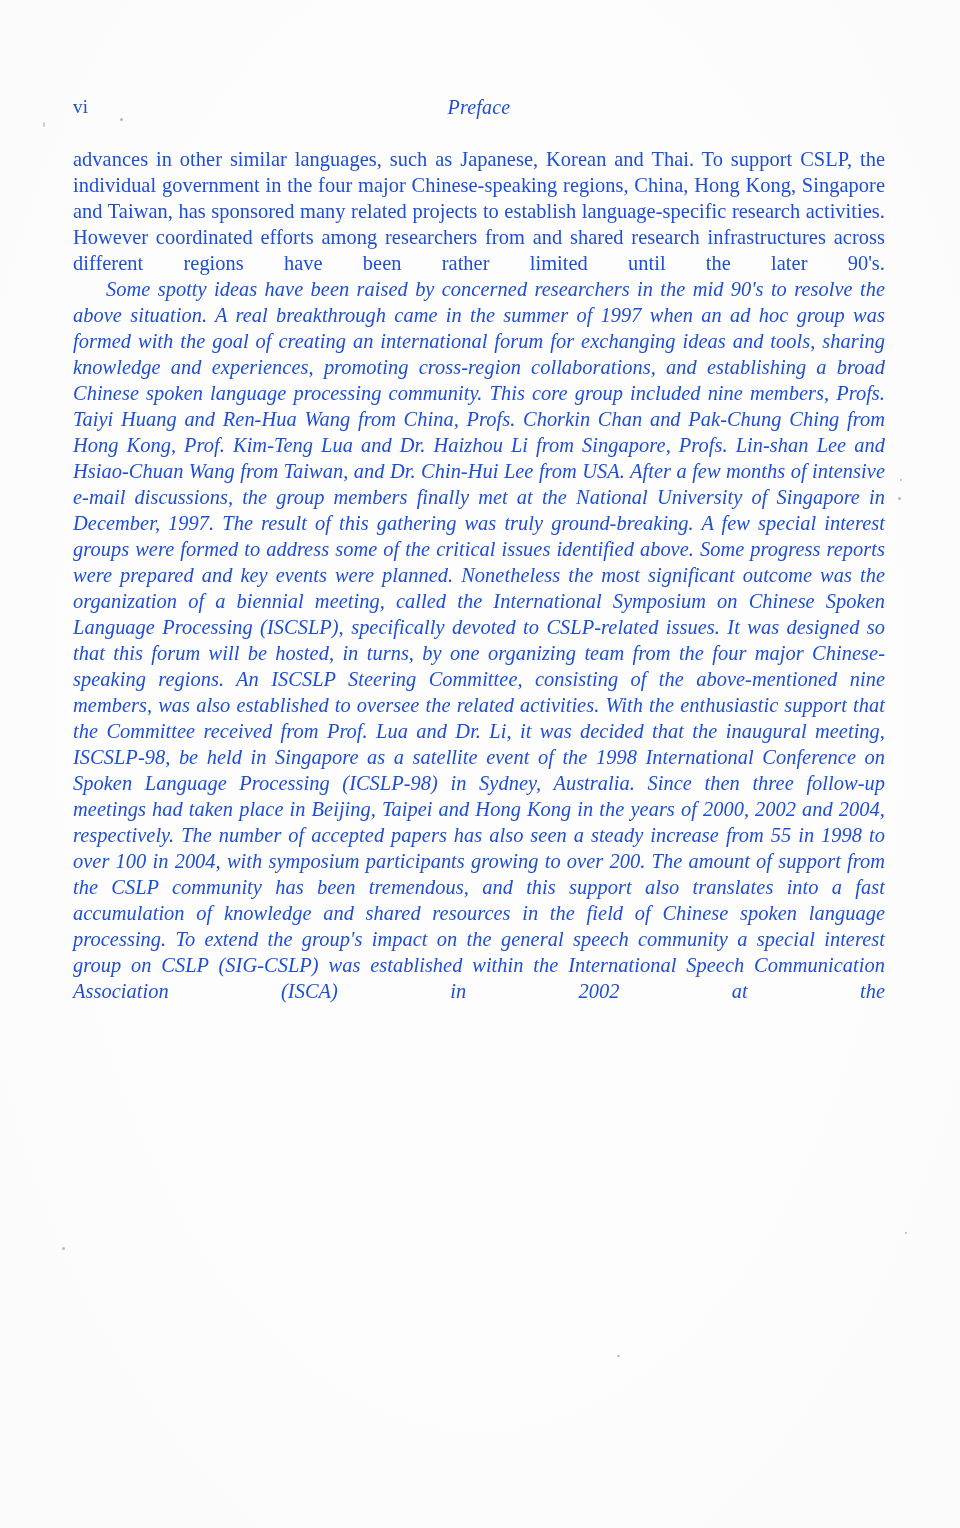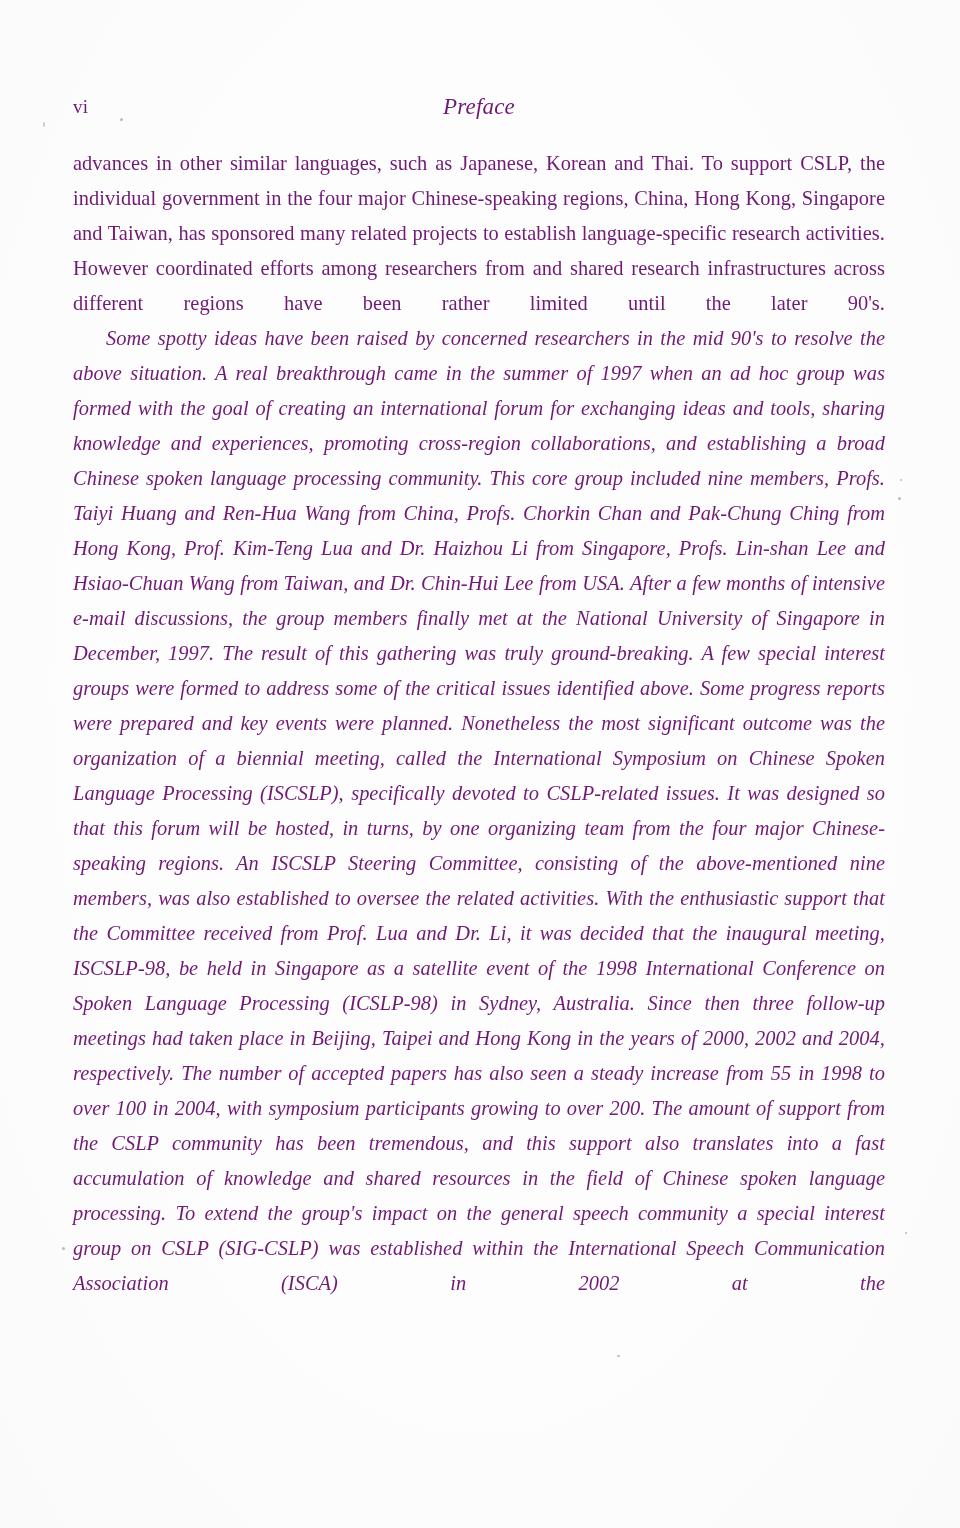--- a/index.html
+++ b/index.html
@@ -7,21 +7,21 @@
     padding: 0;
     background: #ffffff;
   }
   .page {
     position: relative;
     width: 960px;
     height: 1528px;
     background: #fdfdfd;
     overflow: hidden;
     font-family: "Liberation Serif", "DejaVu Serif", serif;
-    color: #701a75;
+    color: #1d4ed8;
   }
   
   .scan-tint {
     position: absolute;
     inset: 0;
     background:
       radial-gradient(ellipse at 50% 45%, rgba(255,255,255,0) 55%, rgba(0,0,0,0.012) 100%);
     pointer-events: none;
   }
   .running-head {
@@ -39,36 +39,36 @@
     line-height: 26px;
     letter-spacing: 0.3px;
   }
   .head-title {
     position: absolute;
     left: 0;
     top: 0;
     width: 812px;
     text-align: center;
     font-style: italic;
-    font-size: 23px;
+    font-size: 20px;
     line-height: 26px;
     letter-spacing: 0.2px;
   }
   .body-block {
     position: absolute;
     left: 73px;
     top: 146px;
     width: 812px;
   }
   .para {
     margin: 0;
     text-align: justify;
     text-justify: inter-word;
     font-size: 20.4px;
-    line-height: 35px;
+    line-height: 26px;
     letter-spacing: 0.05px;
     word-spacing: 0.2px;
     -webkit-hyphens: none;
     hyphens: none;
   }
   .para.indent {
     text-indent: 33px;
     font-style: italic;
   }
   

